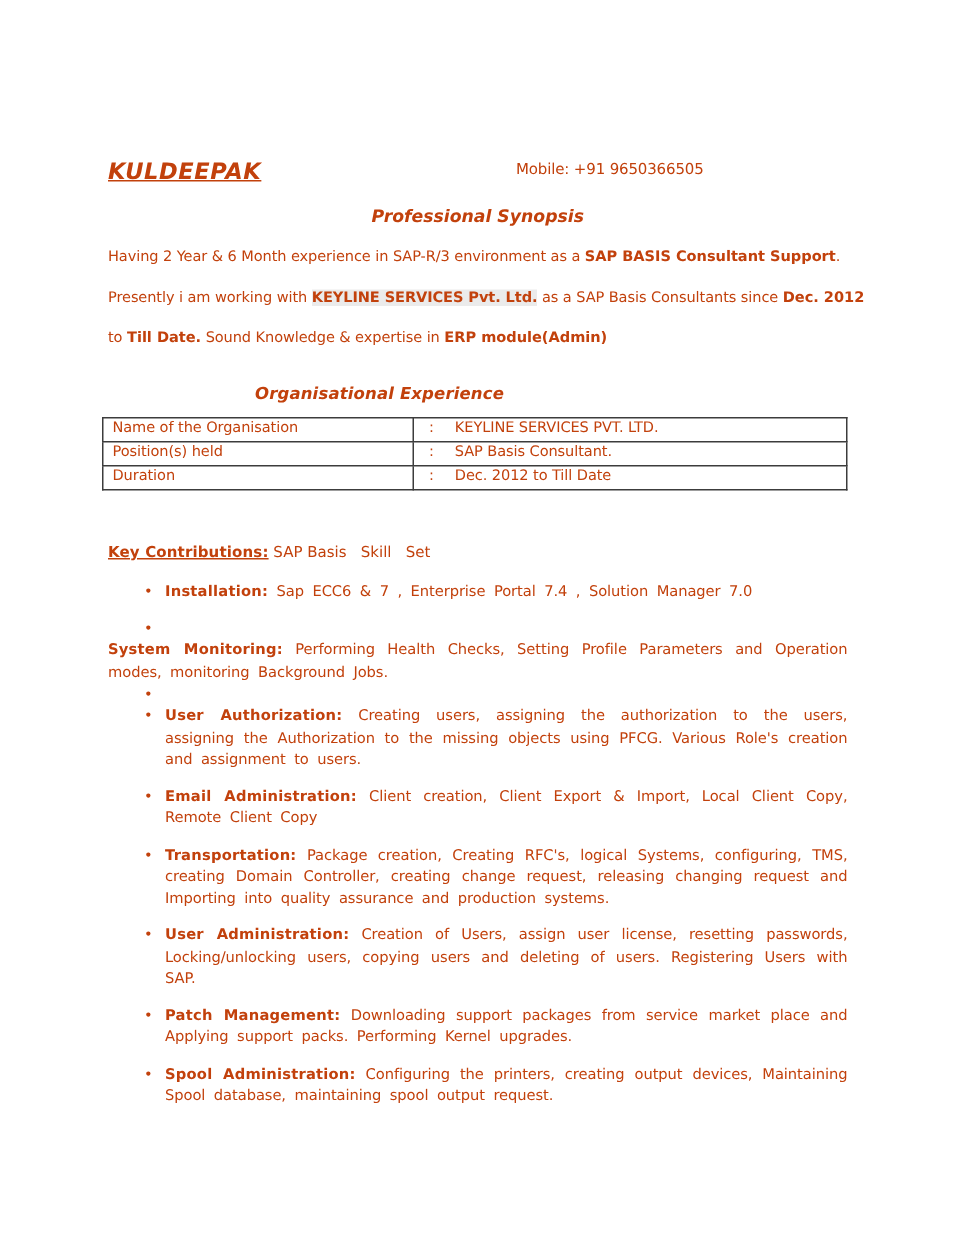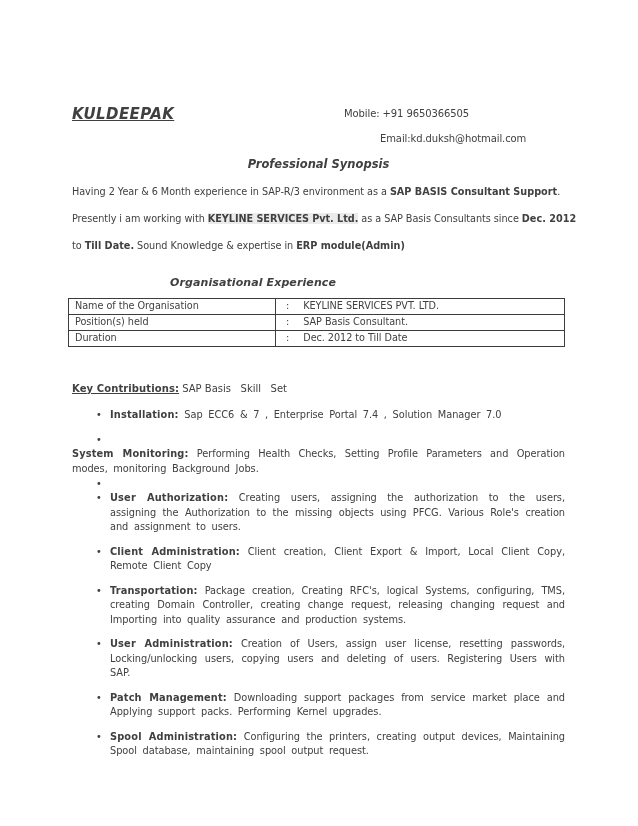--- a/index.html
+++ b/index.html
@@ -3,21 +3,21 @@
 <meta charset="utf-8">
 <style>
   html,body { margin:0; padding:0; background:#ffffff; }
   .page {
     position:relative;
     width:638px; height:826px;
     background:#ffffff;
     box-sizing:border-box;
     padding:104px 73px 0 72px;
     font-family:"DejaVu Sans", sans-serif;
-    color:#404040;
+    color:#c2410c;
     overflow:hidden;
   }
 
   
   .header-row { position:relative; height:20px; }
   .name {
     font-size:15px; font-weight:bold; font-style:italic;
     text-decoration:underline; letter-spacing:0.4px;
   }
   .mobile {
@@ -77,21 +77,20 @@
 </style>
 </head>
 <body>
 
 <div class="page">
 
   <div class="header-row">
     <span class="name">KULDEEPAK</span>
     <span class="mobile">Mobile: +91 9650366505</span>
   </div>
-  <div class="email-row">Email:kd.duksh@hotmail.com</div>
 
   <div class="syn-title">Professional Synopsis</div>
 
   <div class="syn-para">
     <div class="syn-line"><span>Having 2 Year &amp; 6 Month experience in SAP-R/3 environment  as a  </span><b>SAP BASIS Consultant Support</b><span>.</span></div>
     <div class="syn-line"><span>Presently i am  working with </span><span class="hl">KEYLINE SERVICES Pvt. Ltd.</span><span> as a SAP  Basis Consultants since </span><b>Dec. 2012</b></div>
     <div class="syn-line"><span>to </span><b>Till Date.</b><span> Sound Knowledge &amp; expertise in  </span><b>ERP module(Admin)</b></div>
   </div>
 
   <div class="org-title">Organisational  Experience</div>
@@ -132,21 +131,21 @@
       <div class="btxt"><b></b><span></span></div>
     </div>
 
     <div class="bullet">
       <span class="dot"></span>
       <div class="btxt"><b>User Authorization:</b><span> Creating users, assigning the authorization to the users, assigning the Authorization to the missing objects using PFCG. Various Role's creation and assignment to users.</span></div>
     </div>
 
     <div class="bullet">
       <span class="dot"></span>
-      <div class="btxt"><b>Client Administration:</b><span> Client creation, Client Export &amp; Import, Local Client Copy, Remote Client Copy</span></div>
+      <div class="btxt"><b>Email Administration:</b><span> Client creation, Client Export &amp; Import, Local Client Copy, Remote Client Copy</span></div>
     </div>
 
     <div class="bullet">
       <span class="dot"></span>
       <div class="btxt"><b>Transportation:</b><span> Package creation, Creating RFC's, logical Systems, configuring, TMS, creating Domain Controller, creating change request, releasing changing request and Importing into quality assurance and production systems.</span></div>
     </div>
 
     <div class="bullet">
       <span class="dot"></span>
       <div class="btxt"><b>User Administration:</b><span> Creation of Users, assign user license, resetting passwords, Locking/unlocking users, copying users and deleting of users. Registering Users with SAP.</span></div>

